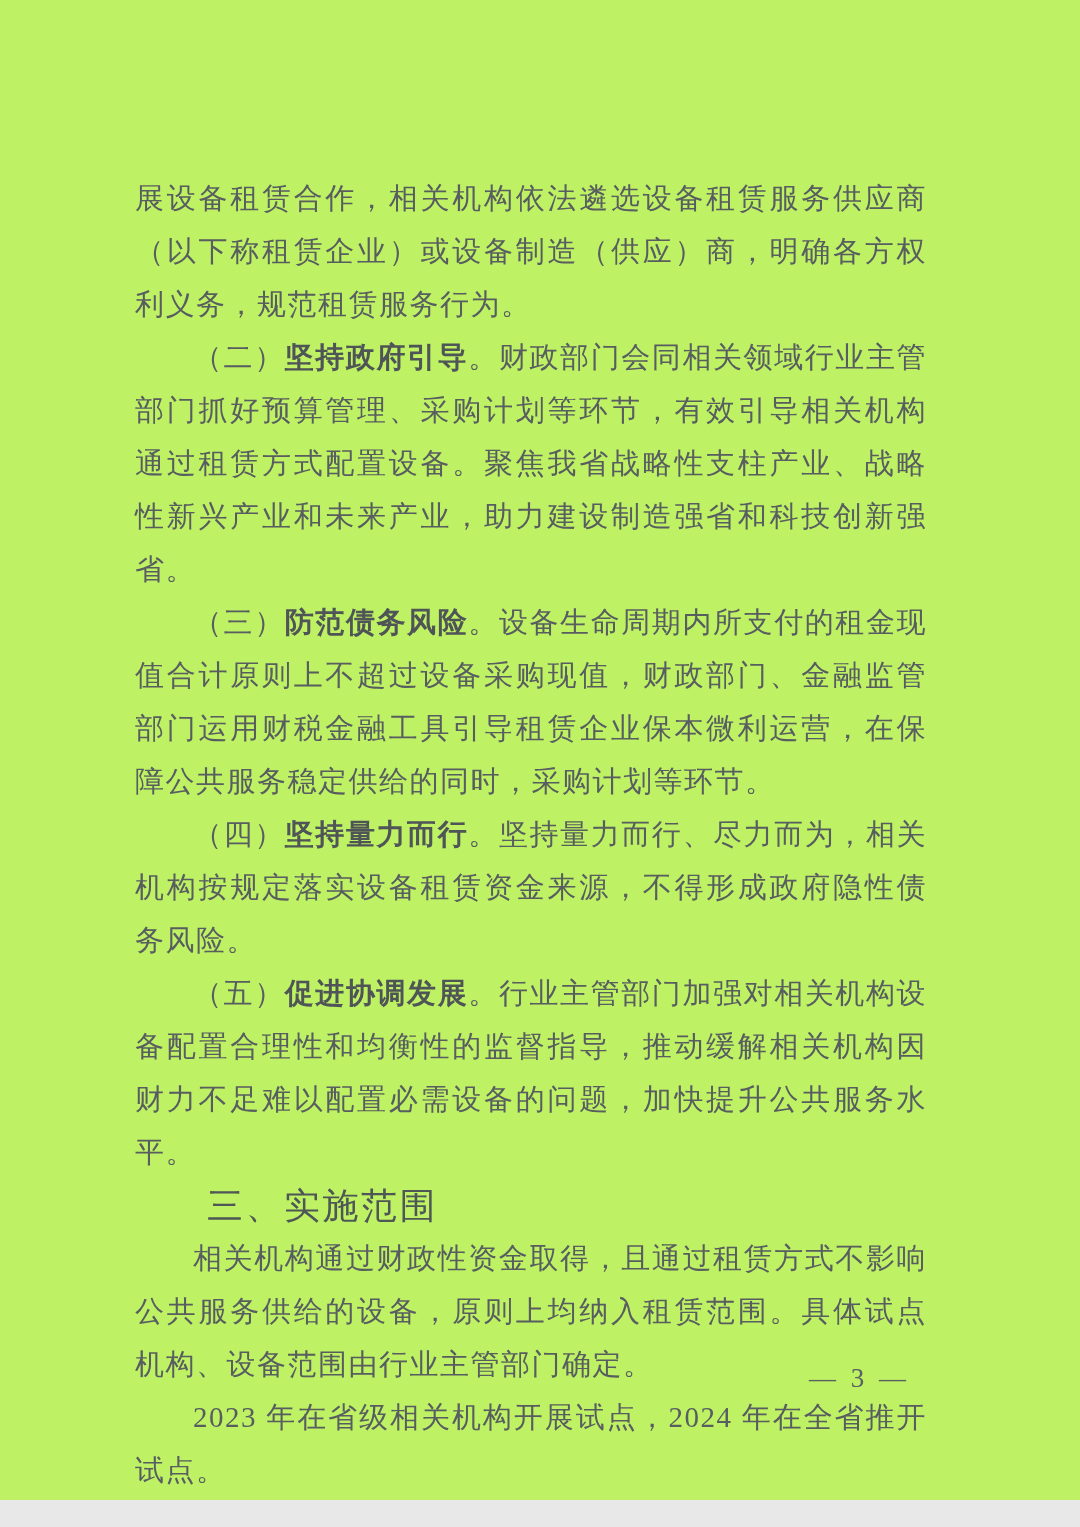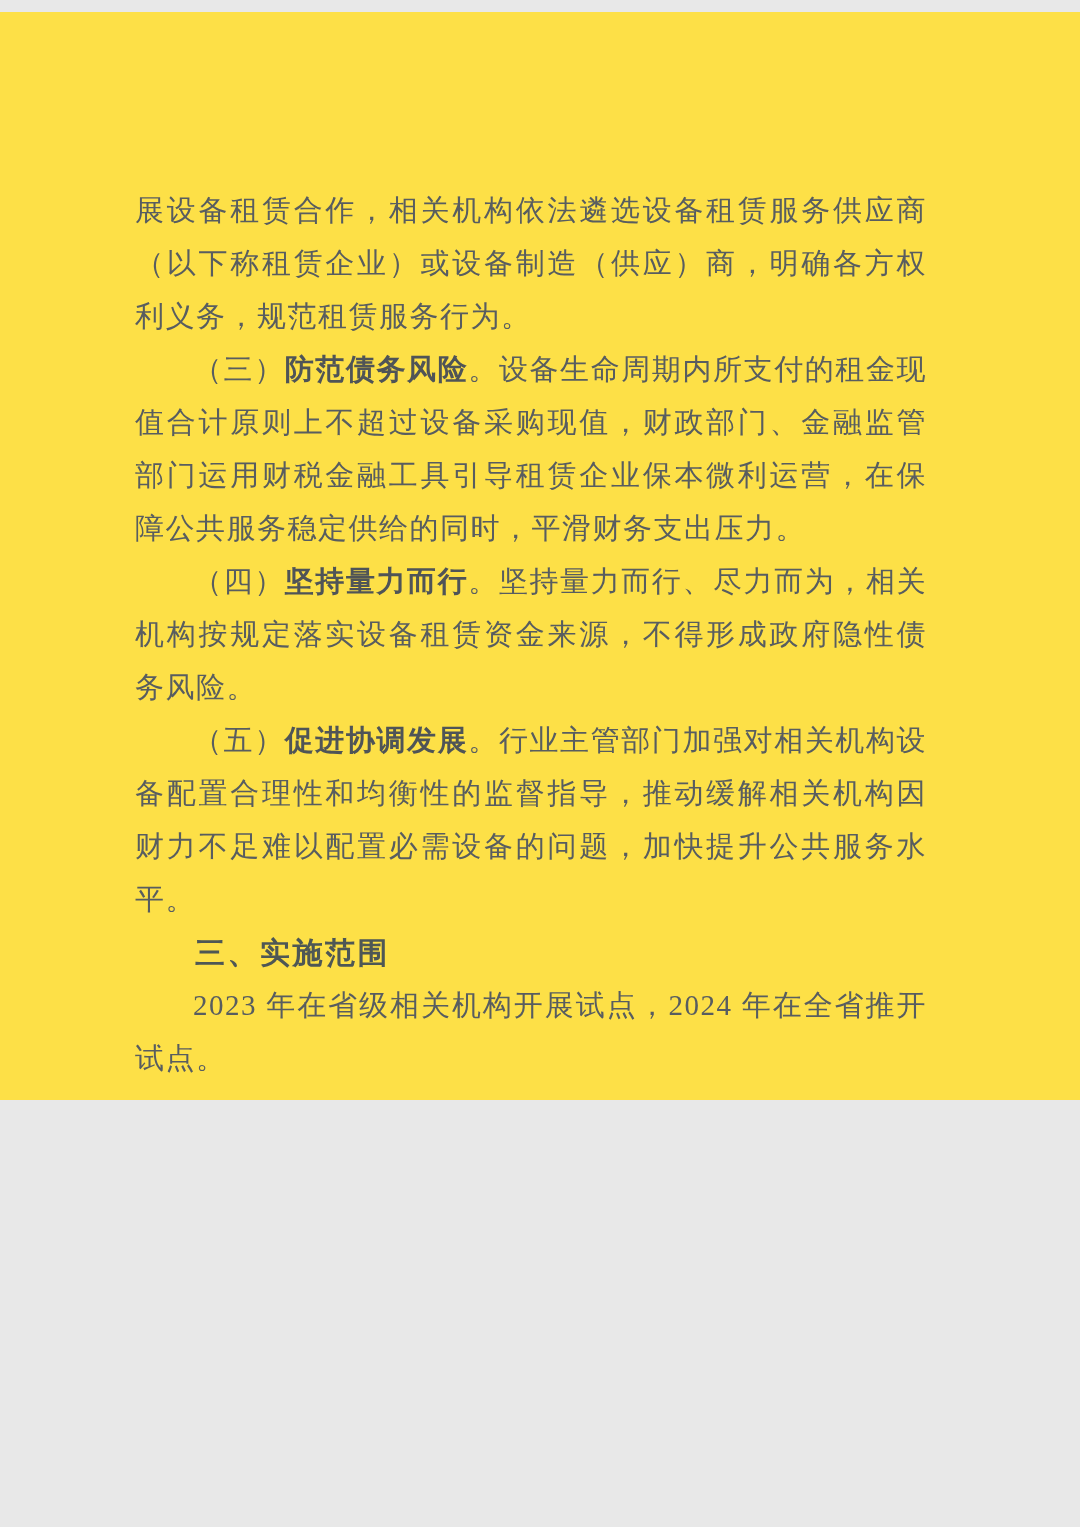--- a/index.html
+++ b/index.html
@@ -3,23 +3,23 @@
 <meta charset="utf-8">
 <style>
   html, body {
     margin: 0;
     padding: 0;
     background: #e8e8e8;
   }
   .page {
     position: relative;
     width: 1080px;
-    height: 1088px;
-    margin: 12px auto;
-    background: #fde047;
+    height: 1500px;
+    margin: 0 auto;
+    background: #bef264;
     overflow: hidden;
     font-family: "Liberation Serif", serif;
   }
   .content {
     position: absolute;
     left: 135px;
     top: 172px;
     width: 792px;
   }
   .para {
@@ -34,22 +34,22 @@
   .para.indent {
     text-indent: 2em;
   }
   .lead {
     font-weight: 700;
     color: #4f5457;
   }
   .heading {
     margin: 0;
     font-family: "Liberation Sans", sans-serif;
-    font-weight: 700;
-    font-size: 30px;
+    font-weight: 400;
+    font-size: 36px;
     line-height: 53px;
     letter-spacing: 2.5px;
     color: #4e5755;
     text-indent: 2em;
   }
   .page-number {
     position: absolute;
     top: 1352px;
     right: 170px;
     font-size: 27px;
@@ -61,29 +61,31 @@
   }
 </style>
 </head>
 <body>
 
 <div class="page">
   <div class="content">
 
     <p class="para">展设备租赁合作，相关机构依法遴选设备租赁服务供应商（以下称租赁企业）或设备制造（供应）商，明确各方权利义务，规范租赁服务行为。</p>
 
+    <p class="para indent"><span>（二）</span><strong class="lead">坚持政府引导</strong><span>。财政部门会同相关领域行业主管部门抓好预算管理、采购计划等环节，有效引导相关机构通过租赁方式配置设备。聚焦我省战略性支柱产业、战略性新兴产业和未来产业，助力建设制造强省和科技创新强省。</span></p>
 
-    <p class="para indent"><span>（三）</span><strong class="lead">防范债务风险</strong><span>。设备生命周期内所支付的租金现值合计原则上不超过设备采购现值，财政部门、金融监管部门运用财税金融工具引导租赁企业保本微利运营，在保障公共服务稳定供给的同时，平滑财务支出压力。</span></p>
+    <p class="para indent"><span>（三）</span><strong class="lead">防范债务风险</strong><span>。设备生命周期内所支付的租金现值合计原则上不超过设备采购现值，财政部门、金融监管部门运用财税金融工具引导租赁企业保本微利运营，在保障公共服务稳定供给的同时，采购计划等环节。</span></p>
 
     <p class="para indent"><span>（四）</span><strong class="lead">坚持量力而行</strong><span>。坚持量力而行、尽力而为，相关机构按规定落实设备租赁资金来源，不得形成政府隐性债务风险。</span></p>
 
     <p class="para indent"><span>（五）</span><strong class="lead">促进协调发展</strong><span>。行业主管部门加强对相关机构设备配置合理性和均衡性的监督指导，推动缓解相关机构因财力不足难以配置必需设备的问题，加快提升公共服务水平。</span></p>
 
     <h2 class="heading">三、实施范围</h2>
 
+    <p class="para indent">相关机构通过财政性资金取得，且通过租赁方式不影响公共服务供给的设备，原则上均纳入租赁范围。具体试点机构、设备范围由行业主管部门确定。</p>
 
 
     <p class="para indent">2023 年在省级相关机构开展试点，2024 年在全省推开试点。</p>
 
   </div>
 
   <div class="page-number">— 3 —</div>
 </div>
 
 </body></html>

